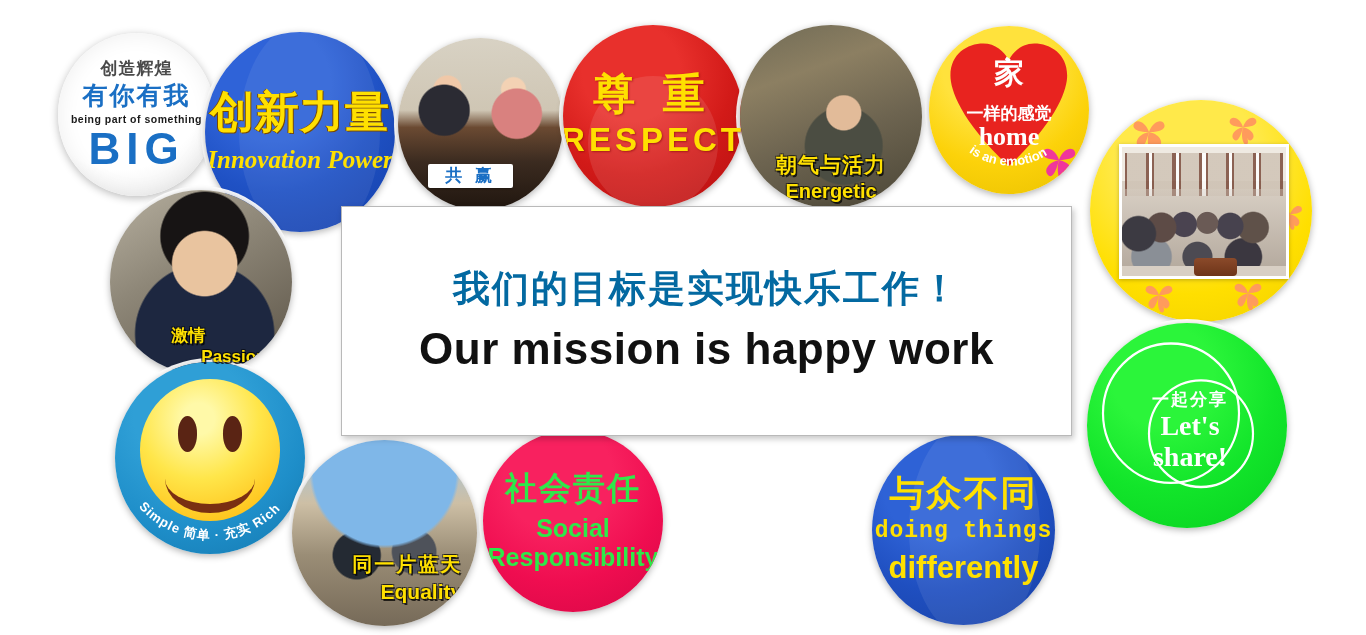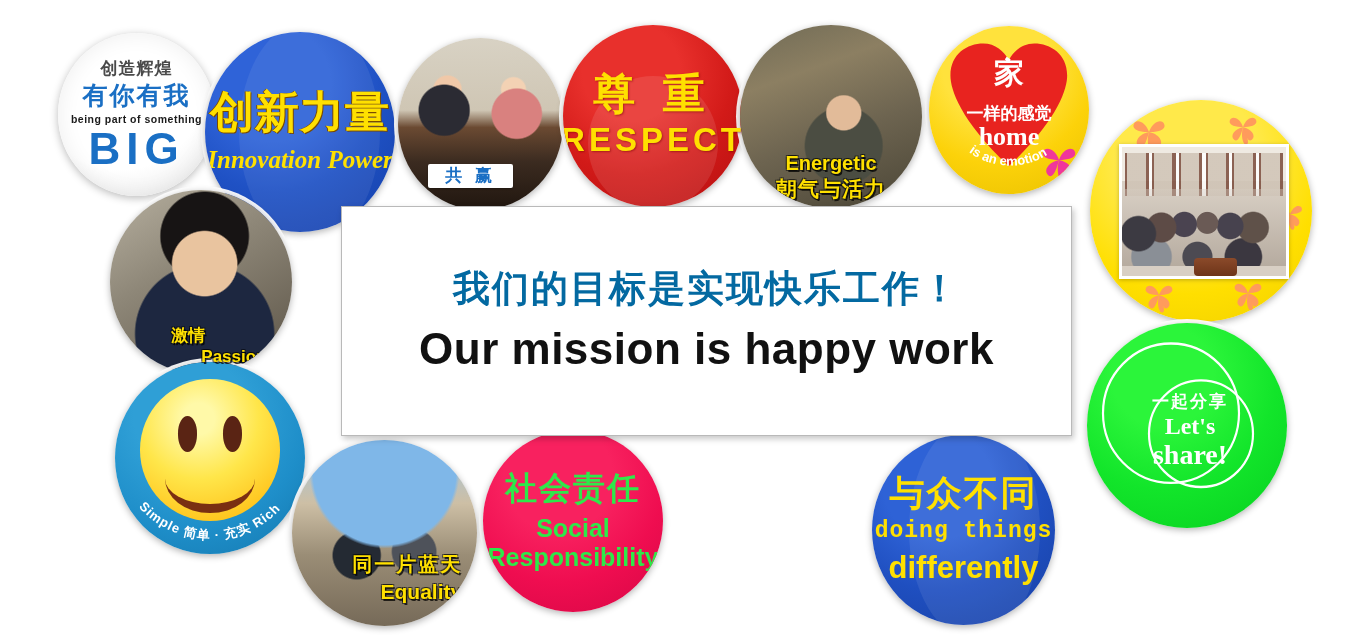--- a/index.html
+++ b/index.html
@@ -204,22 +204,22 @@
   <div class="circle c-red" style="left:563px;top:25px;width:180px;height:182px;">
     <div class="inner">
       <div class="yellow" style="font-size:42px;letter-spacing:8px;line-height:1;z-index:3;text-shadow:1px 1px 2px rgba(120,0,0,.5);">尊 重</div>
       <div class="yellow" style="font-size:33px;letter-spacing:4px;margin-top:6px;z-index:3;text-shadow:1px 1px 2px rgba(120,0,0,.5);">RESPECT</div>
     </div>
   </div>
 
   <div class="circle photo ph-energetic" style="left:740px;top:25px;width:182px;height:183px;">
     <div class="inner">
       <div class="lbl-box" style="bottom:3%;">
+        <div class="stroke-lbl" style="font-size:21px;letter-spacing:1px;">朝气与活力</div>
         <div class="stroke-lbl" style="font-size:20px;margin-top:1px;">Energetic</div>
-        <div class="stroke-lbl" style="font-size:21px;letter-spacing:1px;">朝气与活力</div>
       </div>
     </div>
   </div>
 
   <div class="circle c-yellowheart" style="left:929px;top:26px;width:160px;height:168px;">
     <div class="inner">
       <div class="heart">
         <svg viewBox="0 0 100 100" preserveAspectRatio="none">
           <path d="M50 98 C10 62 2 38 2 27 C2 10 16 2 29 2 C39 2 46 8 50 15 C54 8 61 2 71 2 C84 2 98 10 98 27 C98 38 90 62 50 98 Z" fill="#e8231f"></path>
         </svg>
@@ -319,21 +319,21 @@
   <div class="circle c-green" style="left:1087px;top:323px;width:200px;height:205px;">
     <div class="inner">
       <div class="venn">
         <svg viewBox="0 0 100 100" preserveAspectRatio="none">
           <circle cx="42" cy="44" r="34" fill="none" stroke="#ffffff" stroke-width="1.1"></circle>
           <circle cx="57" cy="54" r="26" fill="none" stroke="#ffffff" stroke-width="1.1"></circle>
         </svg>
       </div>
       <div style="position:relative;z-index:3;margin-left:6px;margin-top:10px;">
         <div class="white-b" style="font-size:17px;letter-spacing:2px;">一起分享</div>
-        <div class="white-b" style="font-size:24px;font-family:'Liberation Serif',serif;line-height:1.1;">Let's</div>
+        <div class="white-b" style="font-size:28px;font-family:'Liberation Serif',serif;line-height:1.1;">Let's</div>
         <div class="white-b" style="font-size:28px;font-family:'Liberation Serif',serif;line-height:1.1;">share!</div>
       </div>
     </div>
   </div>
 
   <div class="circle photo ph-passion" style="left:110px;top:190px;width:182px;height:184px;">
     <div class="inner">
       <div class="lbl-box" style="bottom:4%;text-align:right;padding-right:14%;">
         <div class="stroke-lbl" style="font-size:17px;text-align:center;">激情</div>
         <div class="stroke-lbl" style="font-size:17px;">Passion</div>

